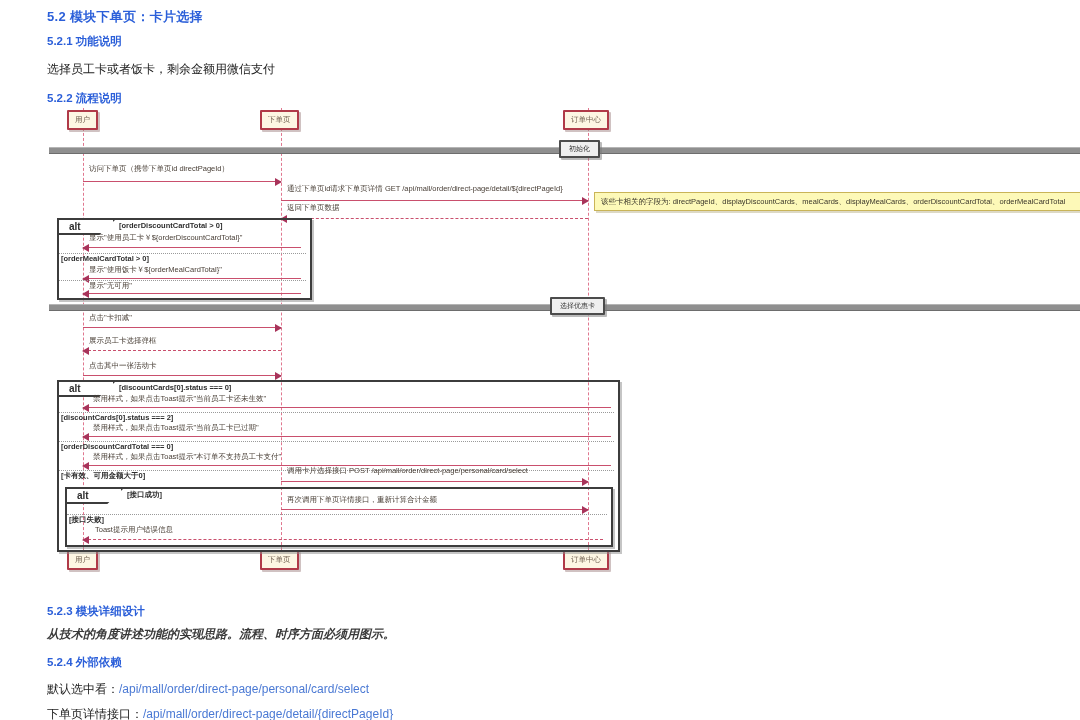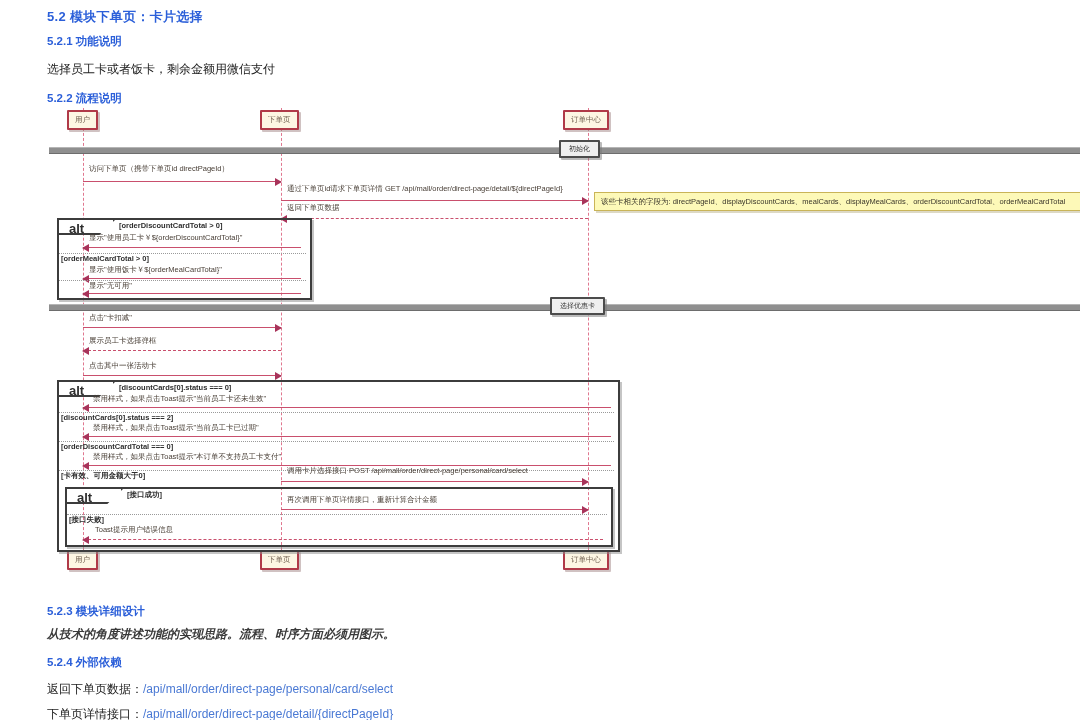--- a/index.html
+++ b/index.html
@@ -42,21 +42,21 @@
   .msg .head{position:absolute;top:-4px;width:0;height:0;border-top:4px solid transparent;border-bottom:4px solid transparent;}
   .msg .head.r{right:-1px;border-left:7px solid #a8335a;}
   .msg .head.l{left:-1px;border-right:7px solid #a8335a;}
   .msglabel{position:absolute;font-size:7.5px;color:#4a4038;white-space:nowrap;}
 
   
   .frag{position:absolute;border:2px solid #3c3c3c;box-shadow:2px 2px 0 rgba(140,140,140,.5);background:transparent;}
   .fraghdr{position:absolute;top:0;left:0;height:13px;border-right:2px solid #3c3c3c;border-bottom:2px solid #3c3c3c;
            background:#fff;width:54px;
            -webkit-clip-path:polygon(0 0,100% 0,72% 100%,0 100%);clip-path:polygon(0 0,100% 0,72% 100%,0 100%);}
-  .fragop{position:absolute;font-size:13px;font-weight:bold;color:#2e2e2e;}
+  .fragop{position:absolute;font-size:10px;font-weight:bold;color:#2e2e2e;}
   .fragcond{position:absolute;font-size:7.5px;font-weight:bold;color:#2e2e2e;white-space:nowrap;}
   .fragdiv{position:absolute;height:0;border-top:1px dotted #9a9a9a;}
 
   
   .note{
     position:absolute;background:#fdf9b8;border:1px solid #c9b458;
     box-shadow:2px 2px 0 rgba(170,160,110,.4);
     font-size:7.5px;color:#3b372a;padding:3px 6px;line-height:1.5;
   }
   .note:after{content:"";position:absolute;right:0;top:0;border-top:6px solid #e3dc9a;border-left:6px solid transparent;}
@@ -204,19 +204,19 @@
         <span class="head l"></span>
       </div>
 
   </div>
 
   <div class="h-sub" style="top:604px">5.2.3 模块详细设计</div>
   <div class="para ital" style="top:626px">从技术的角度讲述功能的实现思路。流程、时序方面必须用图示。</div>
   <div class="h-sub" style="top:655px">5.2.4 外部依赖</div>
 
   <div class="linkline" style="top:681px">
-    <span>返回下单页数据：</span><span class="lk">/api/mall/order/direct-page/personal/card/select</span>
+    <span>默认选中看：</span><span class="lk">/api/mall/order/direct-page/personal/card/select</span>
   </div>
   <div class="linkline" style="top:706px">
     <span>下单页详情接口：</span><span class="lk">/api/mall/order/direct-page/detail/{directPageId}</span>
   </div>
 
 </div>
 
 </body></html>

